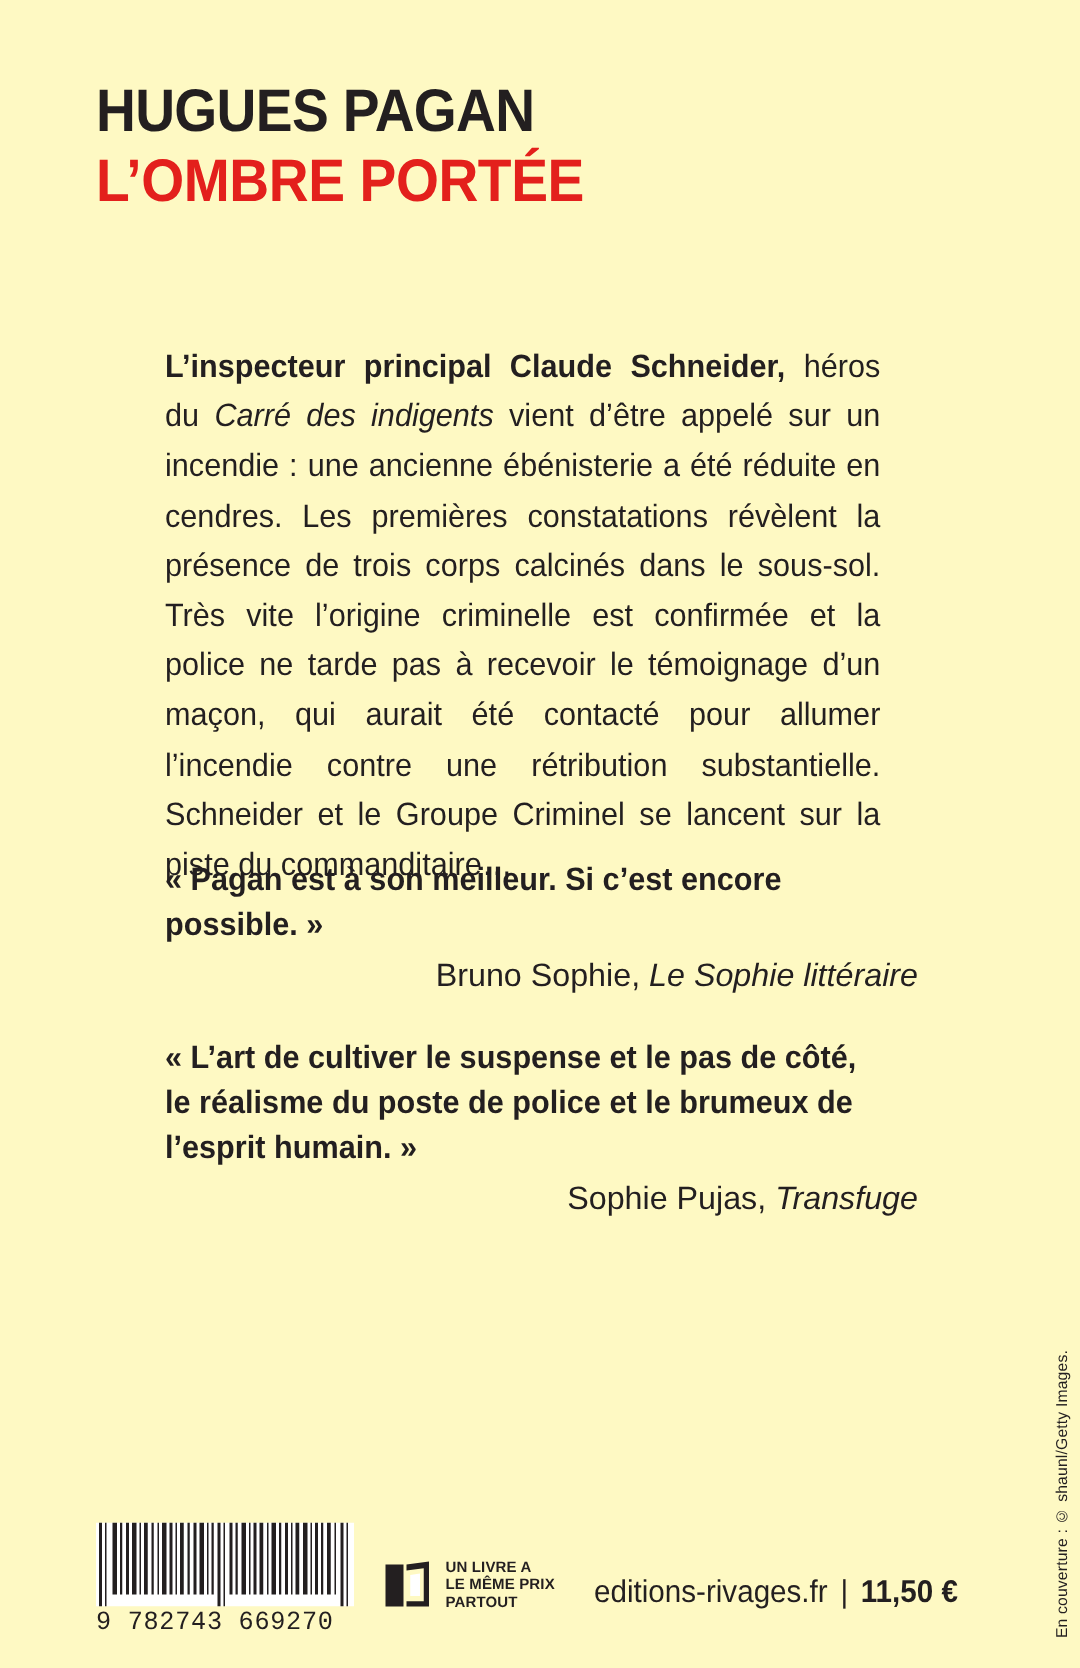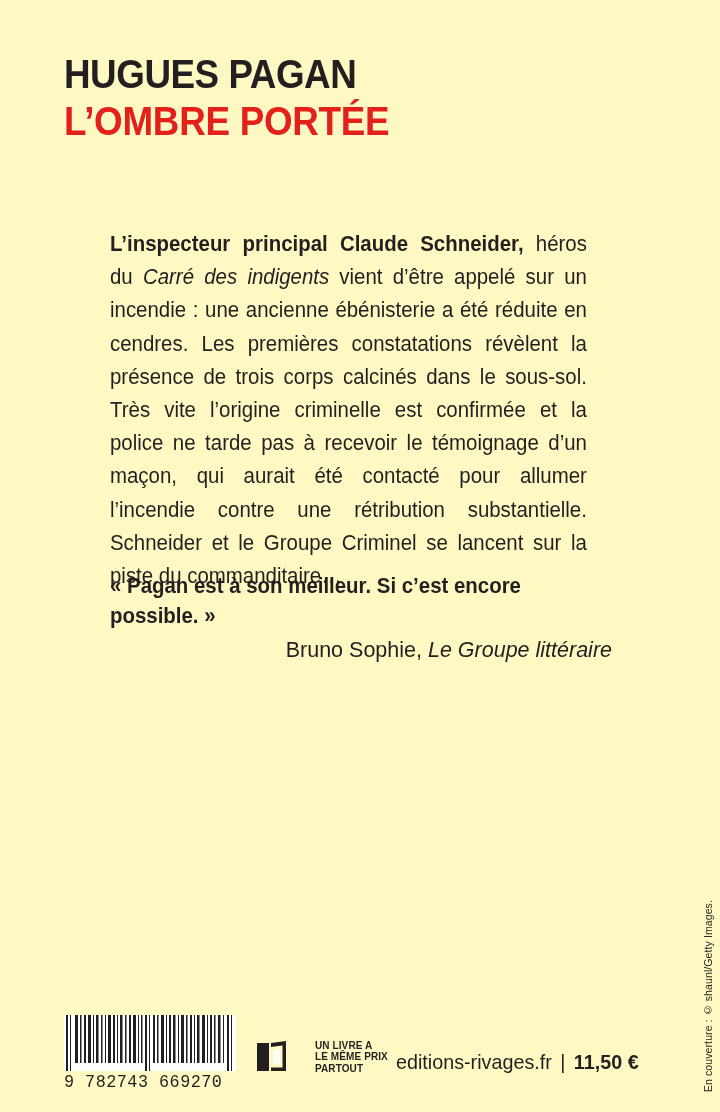--- a/index.html
+++ b/index.html
@@ -143,21 +143,21 @@
     transform: scaleX(0.96);
     transform-origin: left top;
   }
 
   .same-price {
     position: absolute;
     left: 256px;
     bottom: 38px;
     display: flex;
     align-items: flex-end;
-    gap: 23px;
+    gap: 5px;
   }
   .same-price-icon { display: block; }
   .same-price-text {
     font-size: 10px;
     line-height: 11.5px;
     font-weight: 700;
     color: #231f20;
     letter-spacing: 0.1px;
     text-transform: uppercase;
     white-space: nowrap;
@@ -190,23 +190,27 @@
   </div>
 
   <div class="blurb">
     <b>L’inspecteur principal Claude Schneider,</b><span> héros du </span><i>Carré des indigents</i><span> vient d’être appelé sur un incendie : une ancienne ébénisterie a été réduite en cendres. Les premières constatations révèlent la présence de trois corps calcinés dans le sous-sol. Très vite l’origine criminelle est confirmée et la police ne tarde pas à recevoir le témoignage d’un maçon, qui aurait été contacté pour allumer l’incendie contre une rétribution substantielle. Schneider et le Groupe Criminel se lancent sur la piste du commanditaire…</span>
   </div>
 
   <div class="quotes">
 
     <div class="quote-group">
       <div class="quote-text">« Pagan est à son meilleur. Si c’est encore possible. »</div>
-      <div class="quote-attr"><span>Bruno Sophie, </span><i>Le Groupe littéraire</i></div>
-    </div>
-
+      <div class="quote-attr"><span>Bruno Sophie, </span><i>Le Sophie littéraire</i></div>
+    </div>
+
+    <div class="quote-group">
+      <div class="quote-text">« L’art de cultiver le suspense et le pas de côté, le réalisme du poste de police et le brumeux de l’esprit humain. »</div>
+      <div class="quote-attr"><span>Sophie Pujas, </span><i>Transfuge</i></div>
+    </div>
 
   </div>
 
   <div class="cover-credit">En couverture : © shaunl/Getty Images.</div>
 
   <div class="footer">
 
     <div class="barcode">
       <svg class="barcode-bars" viewBox="0 0 172 56" preserveAspectRatio="none">
         <rect x="0" y="0" width="172" height="56" fill="#ffffff"></rect>

